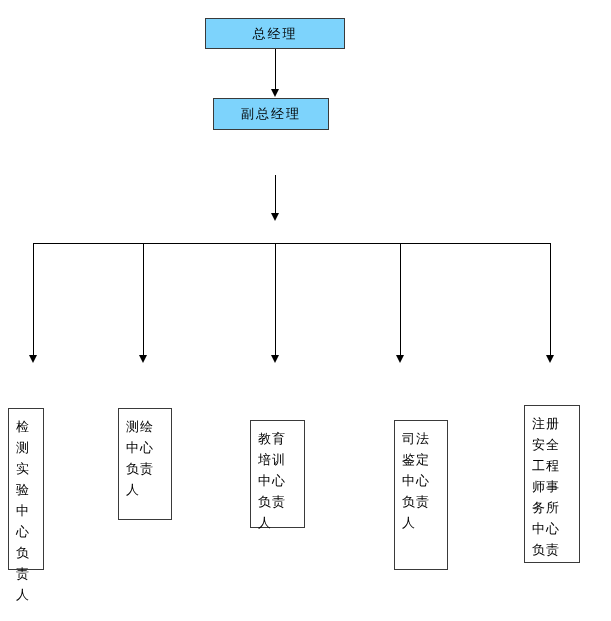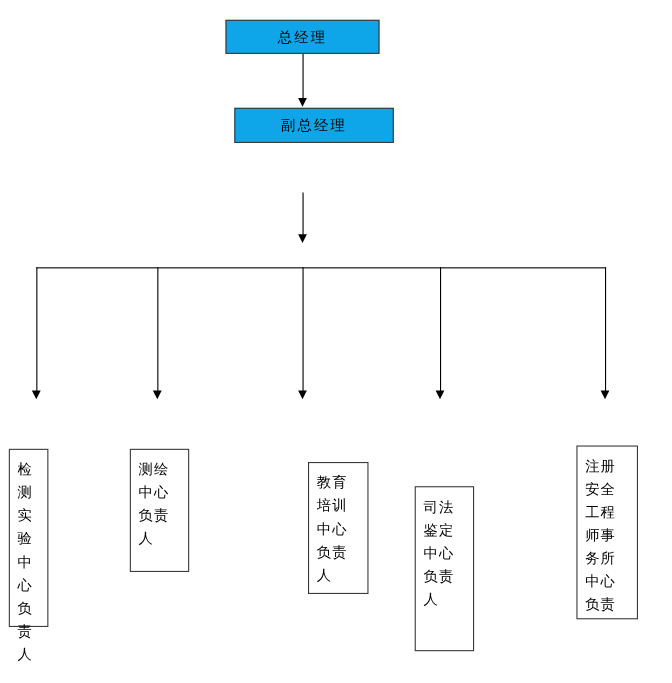--- a/index.html
+++ b/index.html
@@ -11,21 +11,21 @@
   }
   .canvas {
     position: relative;
     width: 611px; height: 621px;
     background: #ffffff;
     overflow: hidden;
   }
   .box {
     position: absolute;
     border: 1px solid #3a3a3a;
-    background: #0ea5e9;
+    background: #7dd3fc;
     display: flex;
     align-items: center;
     justify-content: center;
     font-size: 13px;
     letter-spacing: 2px;
   }
   .leaf {
     position: absolute;
     border: 1px solid #3a3a3a;
     background: #ffffff;
@@ -50,21 +50,21 @@
 
 <div class="canvas">
 
   <div class="box" style="left:205px; top:18px; width:140px; height:31px;">
     <span>总经理</span>
   </div>
 
   <div class="vline" style="left:275px; top:49px; height:41px;"></div>
   <div class="arrowhead" style="left:271px; top:89px;"></div>
 
-  <div class="box" style="left:213px; top:98px; width:145px; height:32px;">
+  <div class="box" style="left:213px; top:98px; width:116px; height:32px;">
     <span>副总经理</span>
   </div>
 
   <div class="vline" style="left:275px; top:175px; height:39px;"></div>
   <div class="arrowhead" style="left:271px; top:213px;"></div>
 
   <div class="hline" style="left:33px; top:243px; width:518px;"></div>
 
   <div class="vline" style="left:33px; top:243px; height:113px;"></div>
   <div class="arrowhead" style="left:29px; top:355px;"></div>
@@ -85,27 +85,27 @@
 实验
 中心
 负责
 人</div>
 
   <div class="leaf" style="left:118px; top:408px; width:54px; height:112px;">测绘
 中心
 负责
 人</div>
 
-  <div class="leaf" style="left:250px; top:420px; width:55px; height:120px;margin-left:30px;">教育
+  <div class="leaf" style="left:250px; top:420px; width:55px; height:108px;">教育
 培训
 中心
 负责
 人</div>
 
-  <div class="leaf" style="left:377px; top:420px; width:54px; height:150px;margin-top:22px;">司法
+  <div class="leaf" style="left:394px; top:420px; width:54px; height:150px;">司法
 鉴定
 中心
 负责
 人</div>
 
   <div class="leaf" style="left:524px; top:405px; width:56px; height:158px;">注册
 安全
 工程
 师事
 务所

